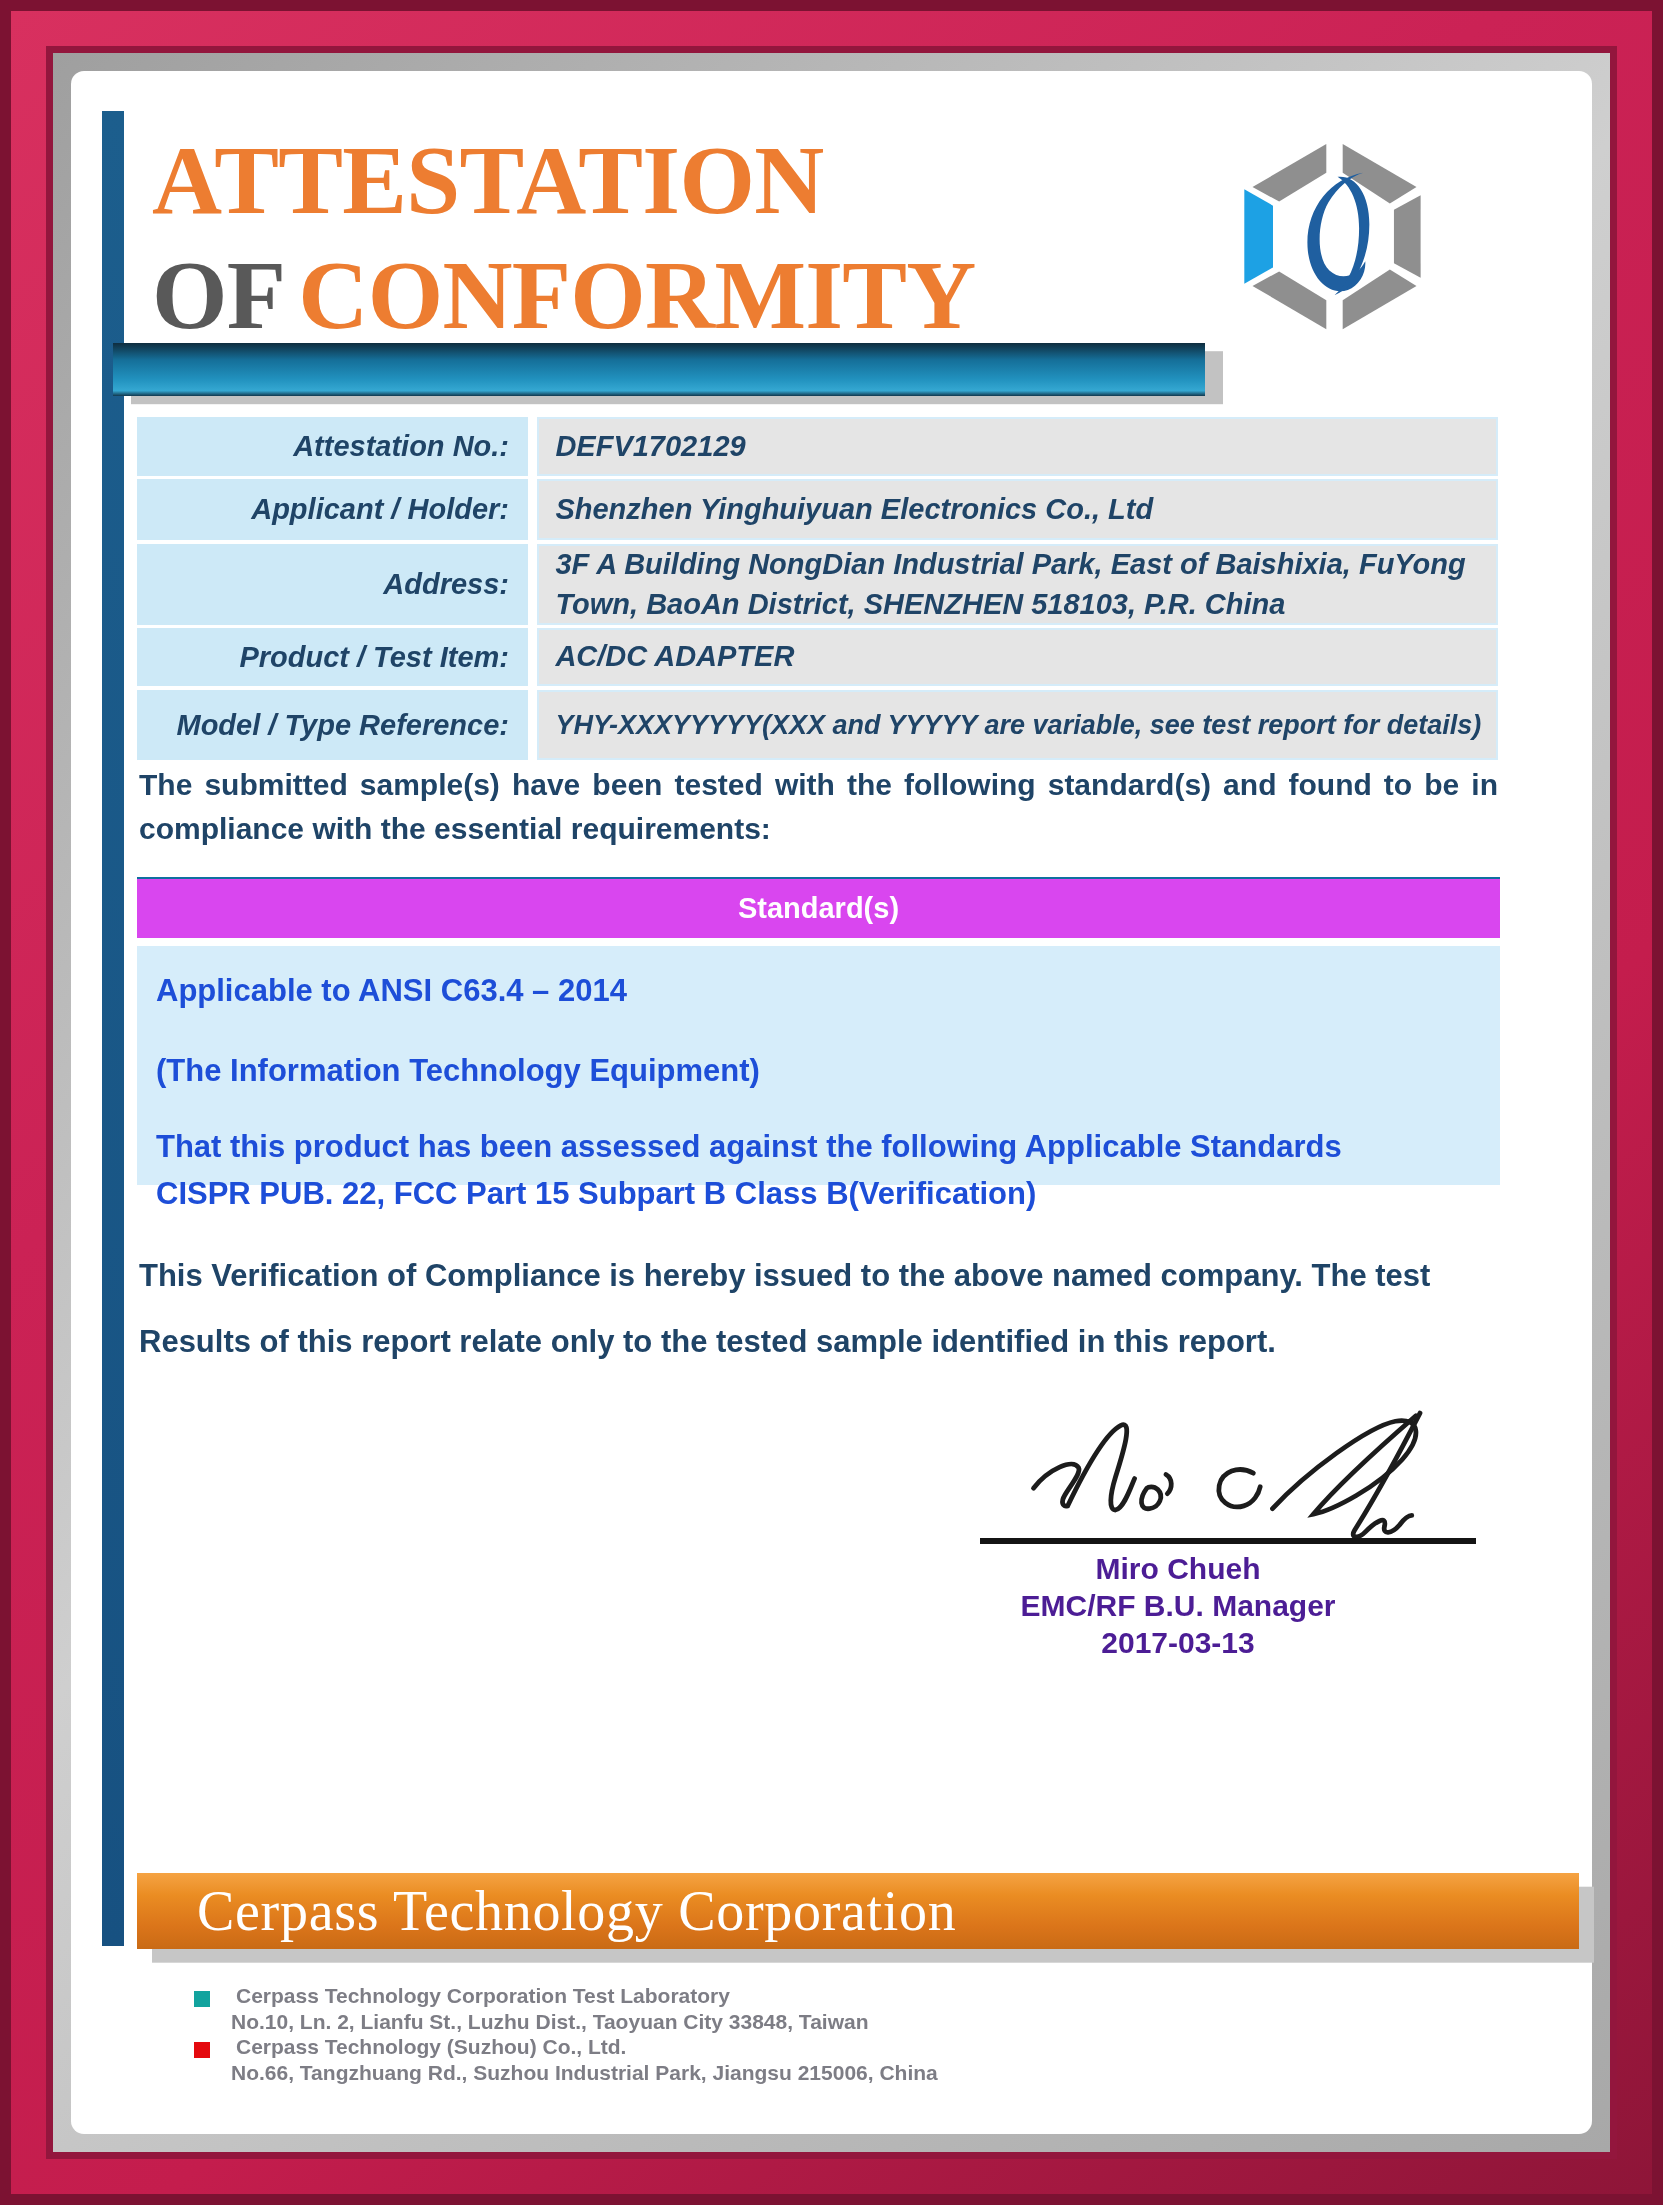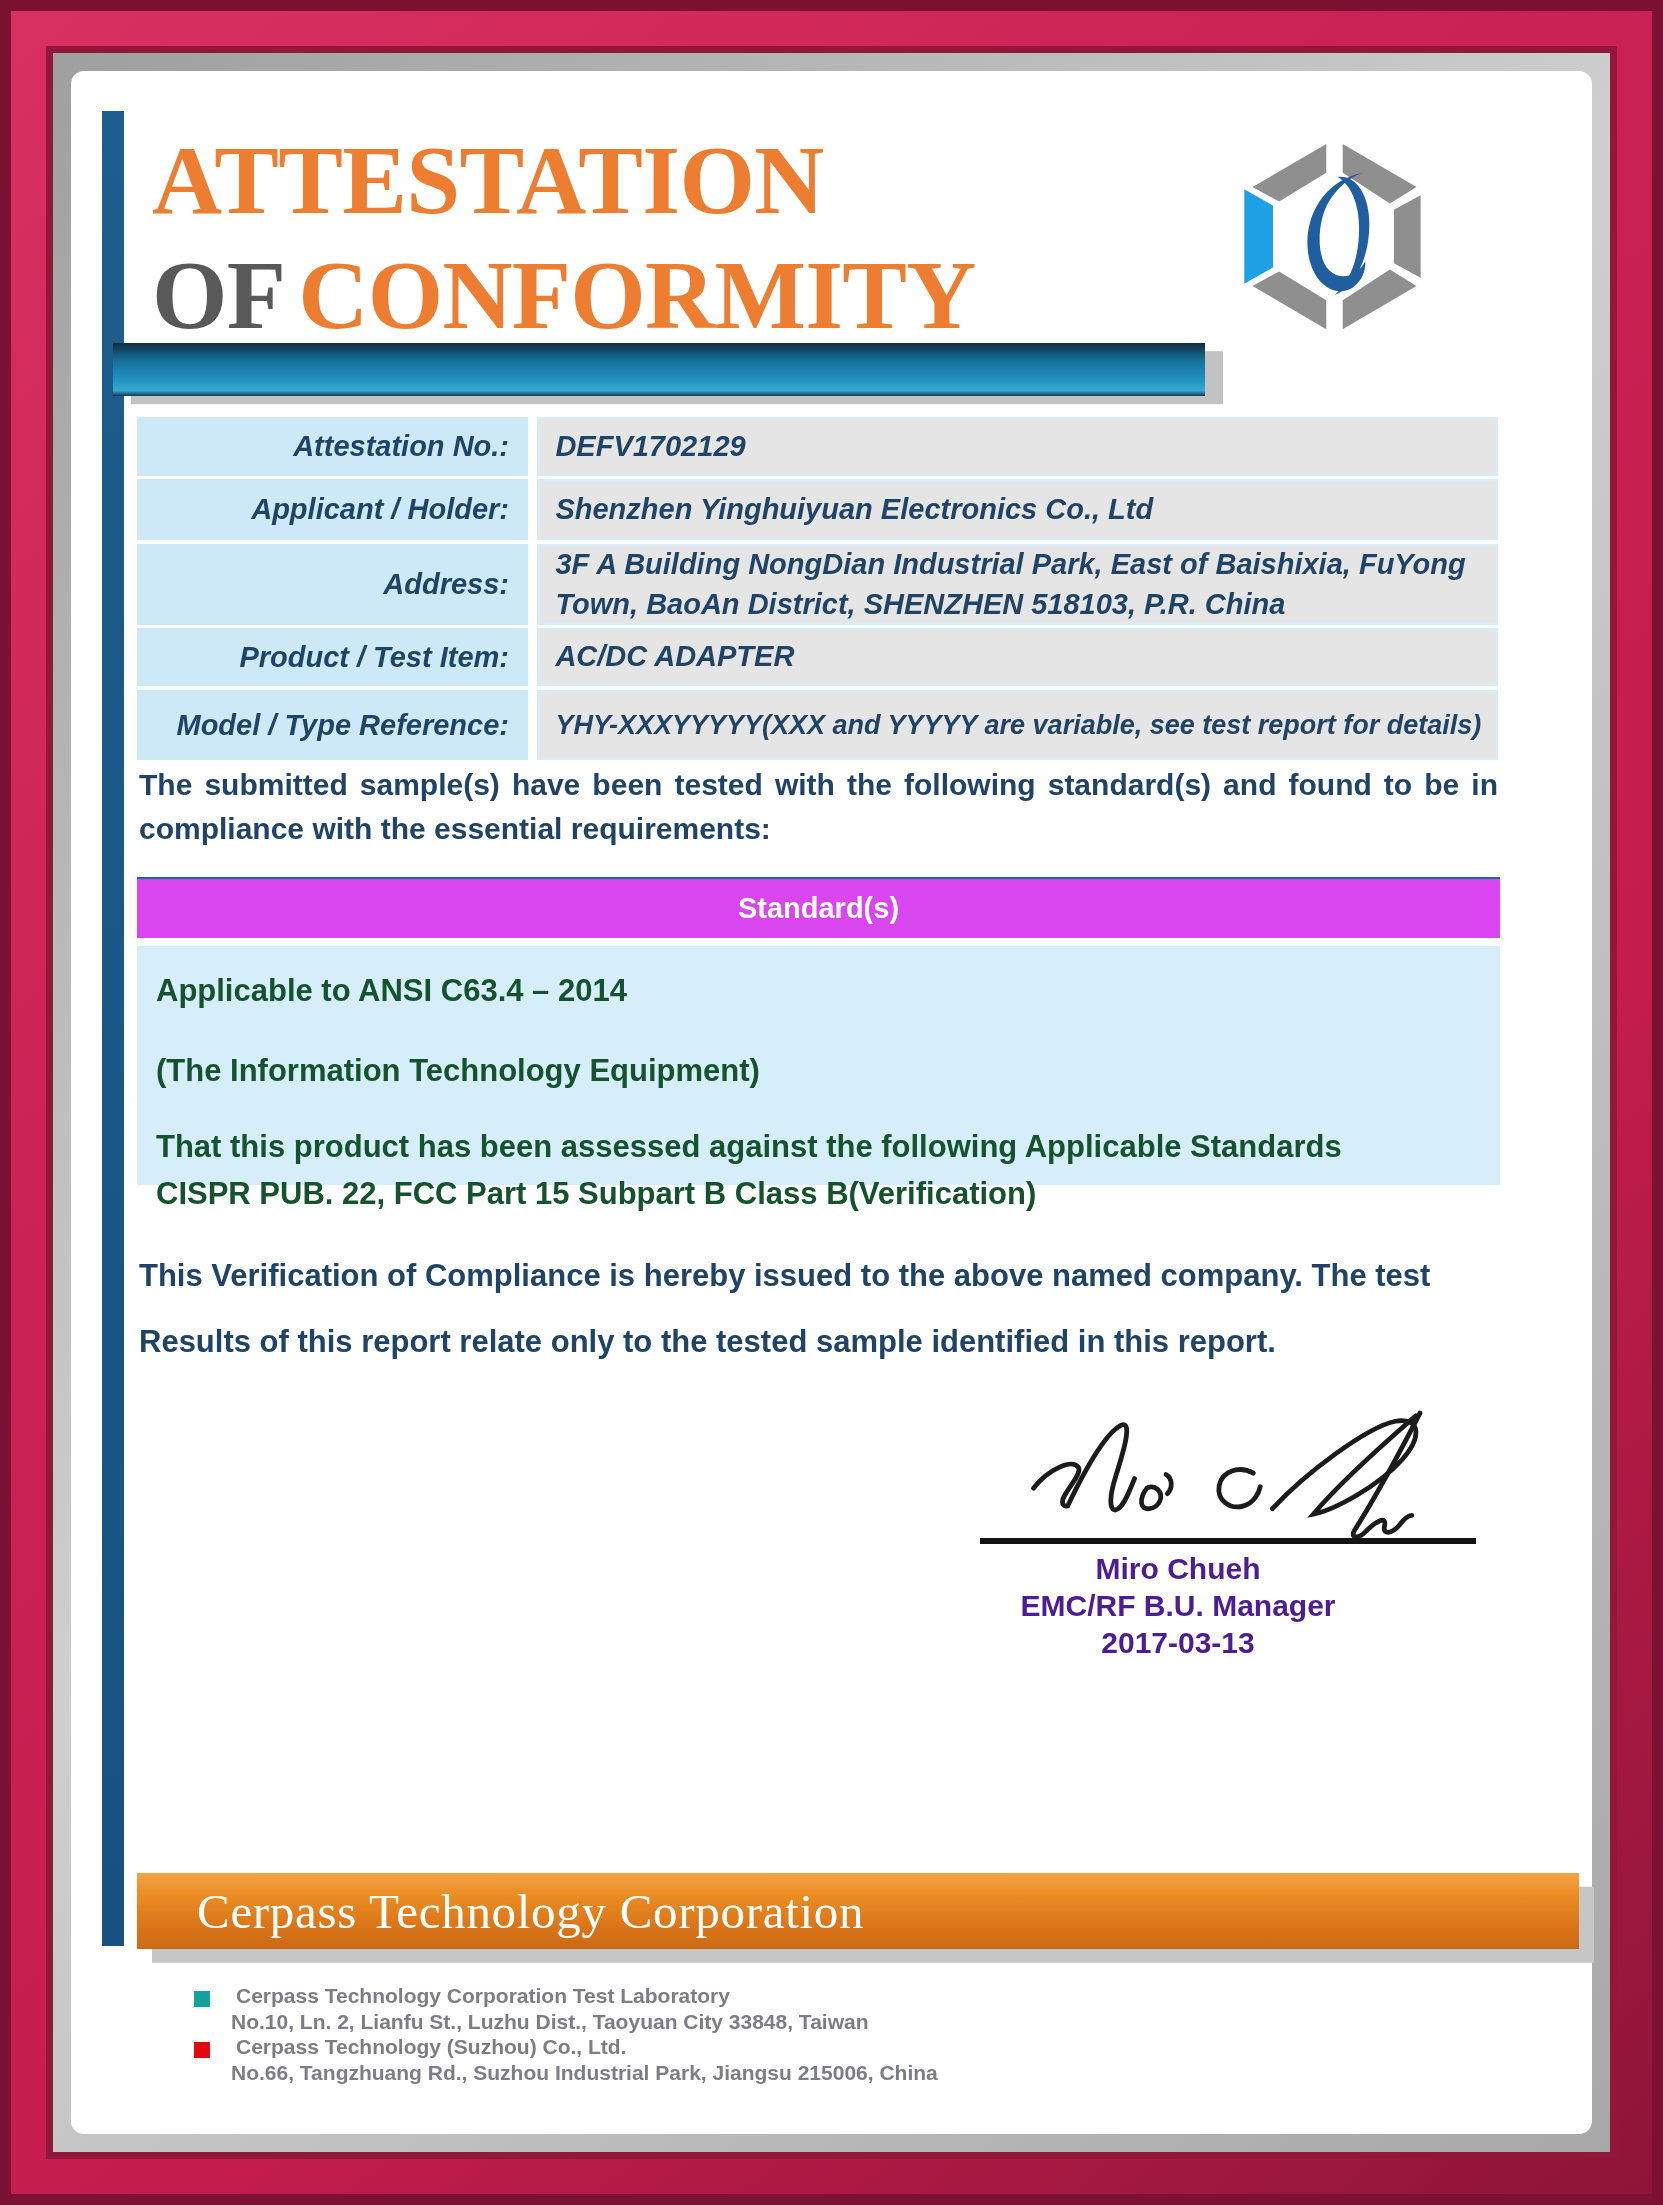--- a/index.html
+++ b/index.html
@@ -71,21 +71,21 @@
   
   .std-header {
     position:absolute; left:66px; top:806px; width:1363px; height:61px;
     background:#d946ef; color:#ffffff; font-weight:bold; font-size:29px;
     display:flex; align-items:center; justify-content:center;
     border-top:2.7px solid #0e6f9f;
     box-sizing:border-box;
   }
   .std-body {
     position:absolute; left:66px; top:875px; width:1363px; height:239px;
-    background:#d6edfa; color:#14532d; font-weight:bold; font-size:31px;
+    background:#d6edfa; color:#1d4ed8; font-weight:bold; font-size:31px;
     box-sizing:border-box; padding:20.5px 19px 0 19px;
   }
   .std-body p { margin:0; }
   .std-body .s1 { margin-top:6.8px; }
   .std-body .s2 { margin-top:44px; }
   .std-body .s3 { margin-top:40px; }
   .std-body .s4 { margin-top:11px; }
 
   .statement {
     position:absolute; left:68px; top:1172px; width:1360px;
@@ -102,21 +102,21 @@
   }
 
   
   .banner {
     position:absolute; left:66px; top:1802px; width:1442px; height:76px;
     background:linear-gradient(180deg,#f5a343 0%,#ea8c22 30%,#db751a 70%,#c96a15 100%);
     box-shadow:15px 13.7px 0 #c6c6c6;
     display:flex; align-items:center;
   }
   .banner-text {
-    font-family:"Liberation Serif", serif; color:#ffffff; font-size:49px;
+    font-family:"Liberation Serif", serif; color:#ffffff; font-size:56px;
     padding-left:60px; letter-spacing:0.7px; white-space:nowrap;
   }
 
   
   .bullet { position:absolute; width:16.4px; height:16.4px; }
   .bullet.teal { left:123px; top:1920px; background:#12a39e; }
   .bullet.red  { left:123px; top:1971px; background:#e4090e; }
   .fline { position:absolute; color:#7d7d85; font-weight:bold; font-size:21px; white-space:nowrap; }
   .f1 { left:165px; top:1913px; }
   .f2 { left:160px; top:1939px; }

